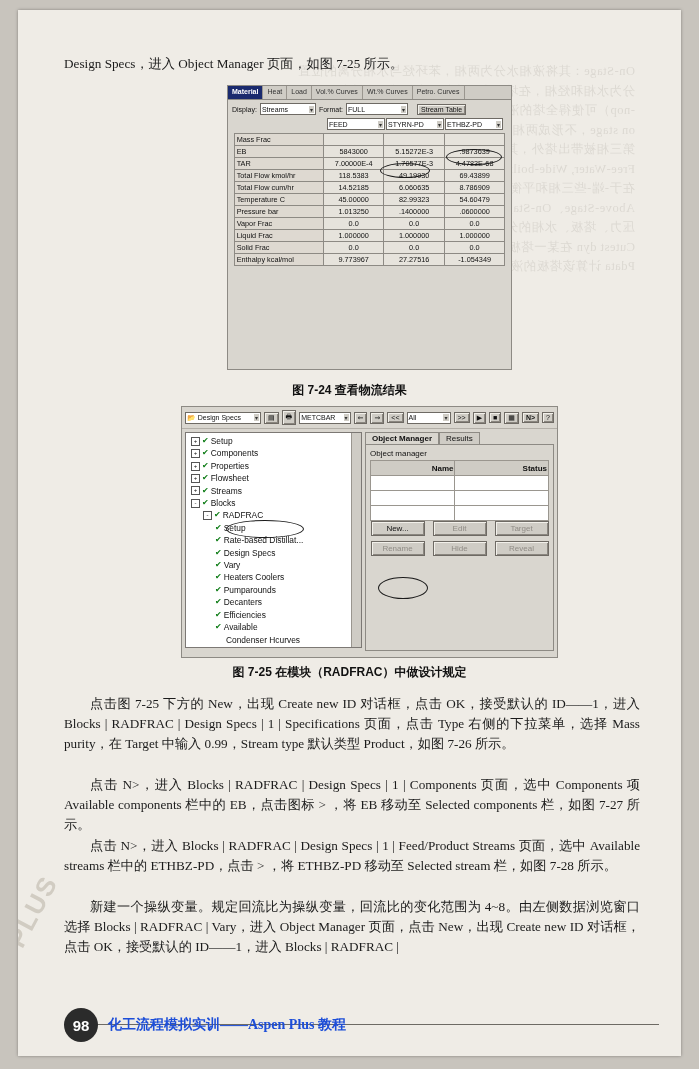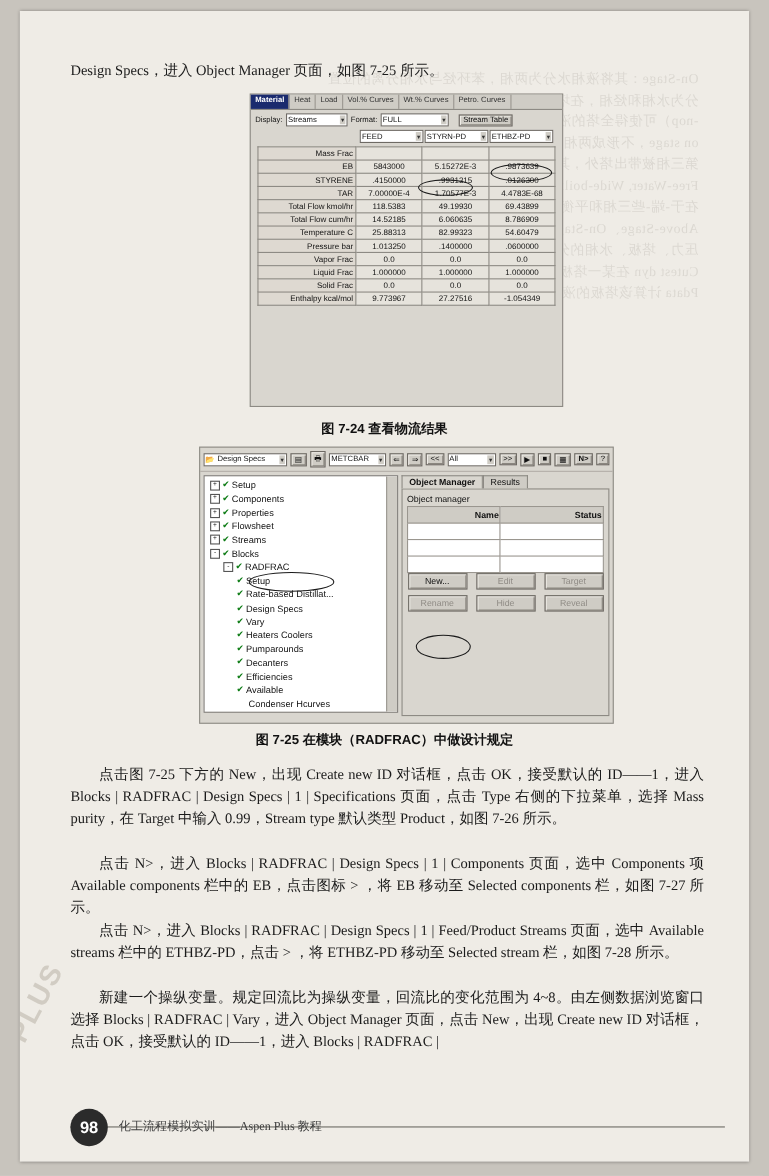--- a/index.html
+++ b/index.html
@@ -52,21 +52,21 @@
   .combo .ar{font-size:6px;color:#333;background:#cfccc5;padding:0 1px;}
   .btn{
     background:#cfccc5;border:1px solid #6e6a64;font-size:7px;padding:1px 3px;
     box-shadow:inset 1px 1px 0 #f2f0ea, inset -1px -1px 0 #8a867f;
   }
   table.grid{border-collapse:collapse;width:96%;margin:3px auto 0 auto;background:#e6e3dc;}
   table.grid td{
     border:1px solid #8d8a84;height:11px;font-size:7.3px;padding:0 2px;
     text-align:center;color:#111;
   }
-  table.grid td.rowhdr{text-align:right;background:#ded9d1;}
+  table.grid td.rowhdr{text-align:left;background:#ded9d1;}
   .ellipse{
     position:absolute;border:1.4px solid #1b1b1b;border-radius:50%;
     pointer-events:none;
   }
 
   .cap{
     position:absolute;text-align:center;width:100%;left:0;
     font-family:"Liberation Sans", sans-serif;font-size:12px;font-weight:bold;color:#111;
   }
 
@@ -109,21 +109,21 @@
 
   
   .footer{position:absolute;left:12px;bottom:14px;width:100%;height:34px;}
   .fline{position:absolute;left:34px;right:34px;top:16px;border-top:1px solid #6d6a64;}
   .pgnum{
     position:absolute;left:34px;top:0;width:34px;height:34px;border-radius:50%;
     background:#2b2b2b;color:#fff;font-family:"Liberation Sans", sans-serif;
     font-size:15px;font-weight:bold;display:flex;align-items:center;justify-content:center;
   }
   .ftext{
-    position:absolute;left:78px;top:8px;font-size:11px;color:#404040;
+    position:absolute;left:78px;top:8px;font-size:14px;color:#1d4ed8;font-weight:bold;
   }
   .wm{
     position:absolute;left:20px;top:840px;width:110px;height:150px;
     color:#b9b2a6;font-size:26px;font-weight:bold;transform:rotate(-62deg);
     opacity:.55;font-family:"Liberation Sans", sans-serif;letter-spacing:2px;
     pointer-events:none;
   }
 </style>
 </head>
 <body>
@@ -193,46 +193,40 @@
           <td></td>
           <td></td>
         </tr>
         <tr>
           <td class="rowhdr">EB</td>
           <td>5843000</td>
           <td>5.15272E-3</td>
           <td>.9873639</td>
         </tr>
         <tr>
-          <td class="rowhdr">STYRENE</td>
-          <td>.4150000</td>
-          <td>.9931315</td>
-          <td>.0126300</td>
-        </tr>
-        <tr>
           <td class="rowhdr">TAR</td>
           <td>7.00000E-4</td>
           <td>1.70577E-3</td>
           <td>4.4783E-68</td>
         </tr>
         <tr>
           <td class="rowhdr">Total Flow kmol/hr</td>
           <td>118.5383</td>
           <td>49.19930</td>
           <td>69.43899</td>
         </tr>
         <tr>
           <td class="rowhdr">Total Flow cum/hr</td>
           <td>14.52185</td>
           <td>6.060635</td>
           <td>8.786909</td>
         </tr>
         <tr>
           <td class="rowhdr">Temperature C</td>
-          <td>25.88313</td>
+          <td>45.00000</td>
           <td>82.99323</td>
           <td>54.60479</td>
         </tr>
         <tr>
           <td class="rowhdr">Pressure bar</td>
           <td>1.013250</td>
           <td>.1400000</td>
           <td>.0600000</td>
         </tr>
         <tr>

